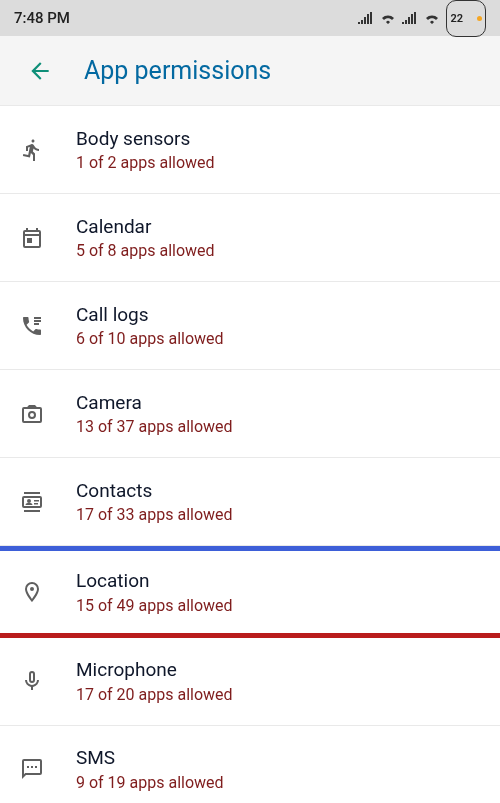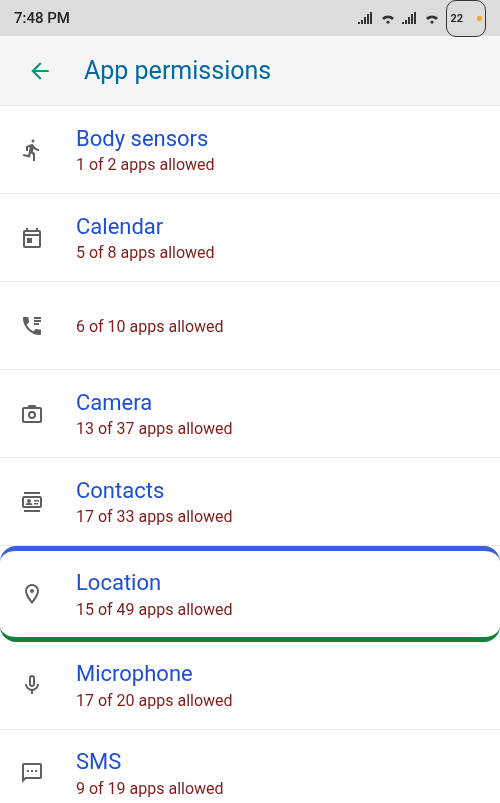--- a/index.html
+++ b/index.html
@@ -10,24 +10,24 @@
   .status-right svg { display: block; }
   .battery { border: 1.5px solid #333; border-radius: 10px; padding: 11px 3px; font-size: 11px; font-weight: 600; display: inline-flex; align-items: center; gap: 14px; min-width: 30px; justify-content: center; }
   .battery-dot { width: 5px; height: 5px; background: #f5a623; border-radius: 50%; }
   .app-bar { height: 70px; display: flex; align-items: center; padding: 0 20px; background: #f5f5f5; border-bottom: 1px solid #e9e9e9; }
   .back-btn { width: 40px; height: 40px; display: flex; align-items: center; justify-content: center; cursor: pointer; margin-right: 24px; }
   .app-title { font-size: 25px; color: #0369a1; font-weight: 400; }
   .list { background: #fff; }
   .row { display: flex; align-items: center; padding: 18px 20px 18px 20px; border-bottom: 1px solid #e9e9e9; background: #fff; cursor: pointer; min-height: 88px; }
   .row-icon { width: 56px; display: flex; align-items: center; justify-content: flex-start; color: #5f5f5f; }
   .row-text { flex: 1; }
-  .row-title { font-size: 22px; color: #1d4ed8; font-weight: 400; line-height: 1.3; }
+  .row-title { font-size: 19px; color: #0f172a; font-weight: 400; line-height: 1.3; }
   .row-sub { font-size: 16px; color: #7f1d1d; margin-top: 2px; }
   .highlight-border-top { border-top: 5px solid #3d5fd8; }
-  .highlight-border-bottom { border-bottom: 5px solid #15803d; border-radius: 16px; }
+  .highlight-border-bottom { border-bottom: 5px solid #b91c1c; }
 </style>
 </head>
 <body>
 
 <div class="status-bar">
   <div class="status-left">7:48 PM</div>
   <div class="status-right">
     <svg width="16" height="12" viewBox="0 0 16 12">
         <path fill="#333" d="M0 10h2v2H0zM3 8h2v4H3zM6 5h2v7H6zM9 2h2v10H9zM12 0h2v12h-2z"></path>
       </svg>
@@ -84,20 +84,21 @@
     </div>
   </div>
 
   <div class="row">
     <div class="row-icon">
       <svg width="24" height="24" viewBox="0 0 24 24">
           <path fill="#5f5f5f" d="M6.6 10.8c1.4 2.8 3.8 5.2 6.6 6.6l2.2-2.2c.3-.3.7-.4 1-.2 1.1.4 2.4.6 3.6.6.6 0 1 .4 1 1V20c0 .6-.4 1-1 1-9.4 0-17-7.6-17-17 0-.6.4-1 1-1h3.5c.6 0 1 .4 1 1 0 1.2.2 2.5.6 3.6.1.3 0 .7-.2 1l-2.3 2.2zM14 3h7v2h-7zm0 3h7v2h-7zm0 3h5v2h-5z"></path>
         </svg>
     </div>
     <div class="row-text">
+      <div class="row-title">Call logs</div>
       <div class="row-sub">6 of 10 apps allowed</div>
     </div>
   </div>
 
   <div class="row">
     <div class="row-icon">
       <svg width="24" height="24" viewBox="0 0 24 24">
           <path fill="#5f5f5f" d="M20 5h-3.2L15 3H9L7.2 5H4a2 2 0 0 0-2 2v12a2 2 0 0 0 2 2h16a2 2 0 0 0 2-2V7a2 2 0 0 0-2-2zm0 14H4V7h16v12zm-8-2a4 4 0 1 0 0-8 4 4 0 0 0 0 8zm0-6a2 2 0 1 1 0 4 2 2 0 0 1 0-4z"></path>
         </svg>
     </div>

